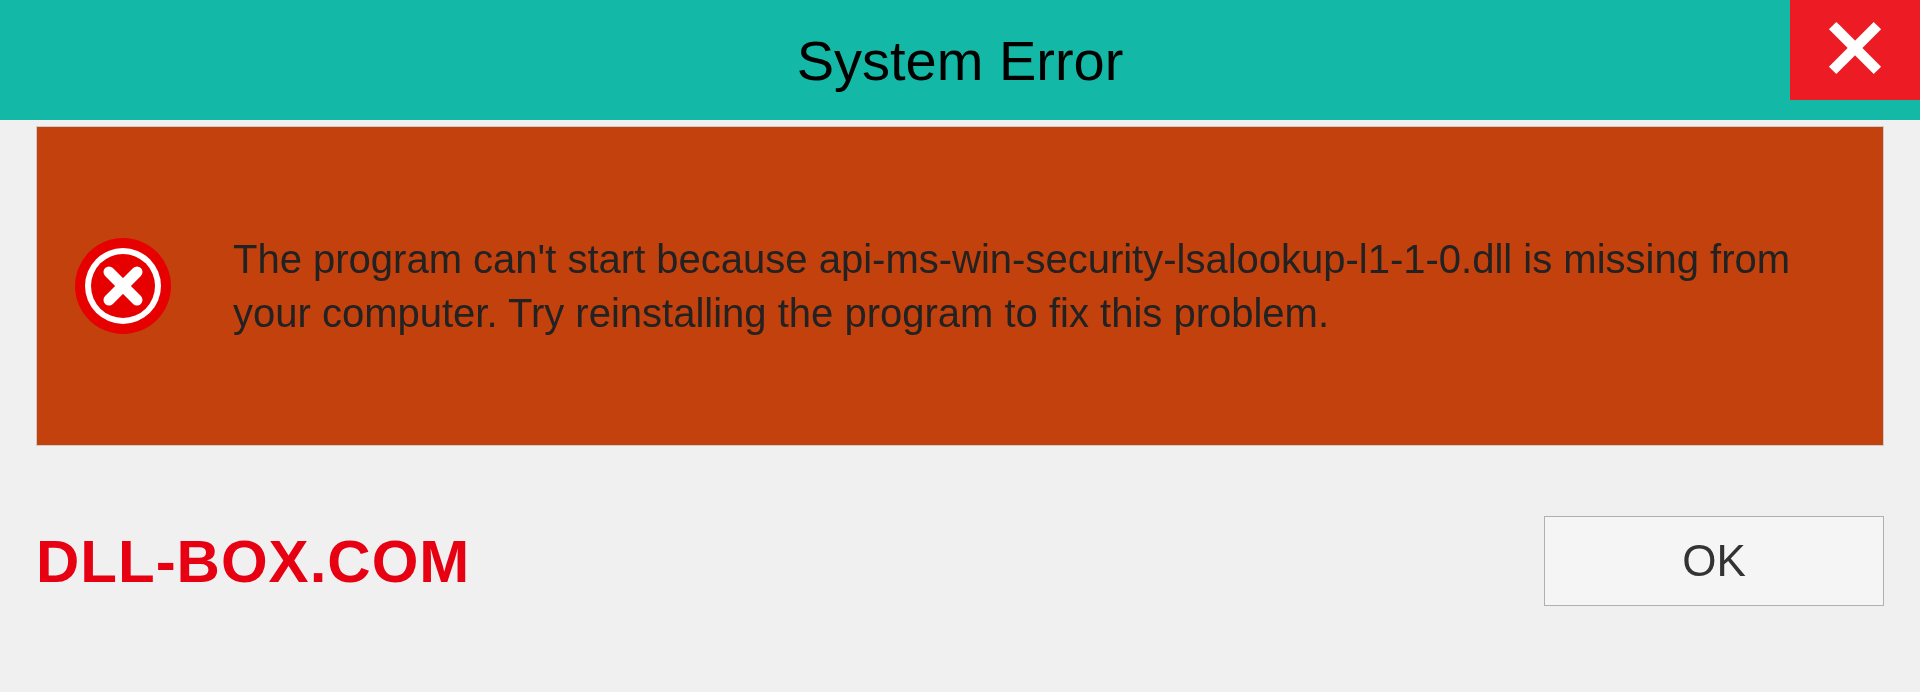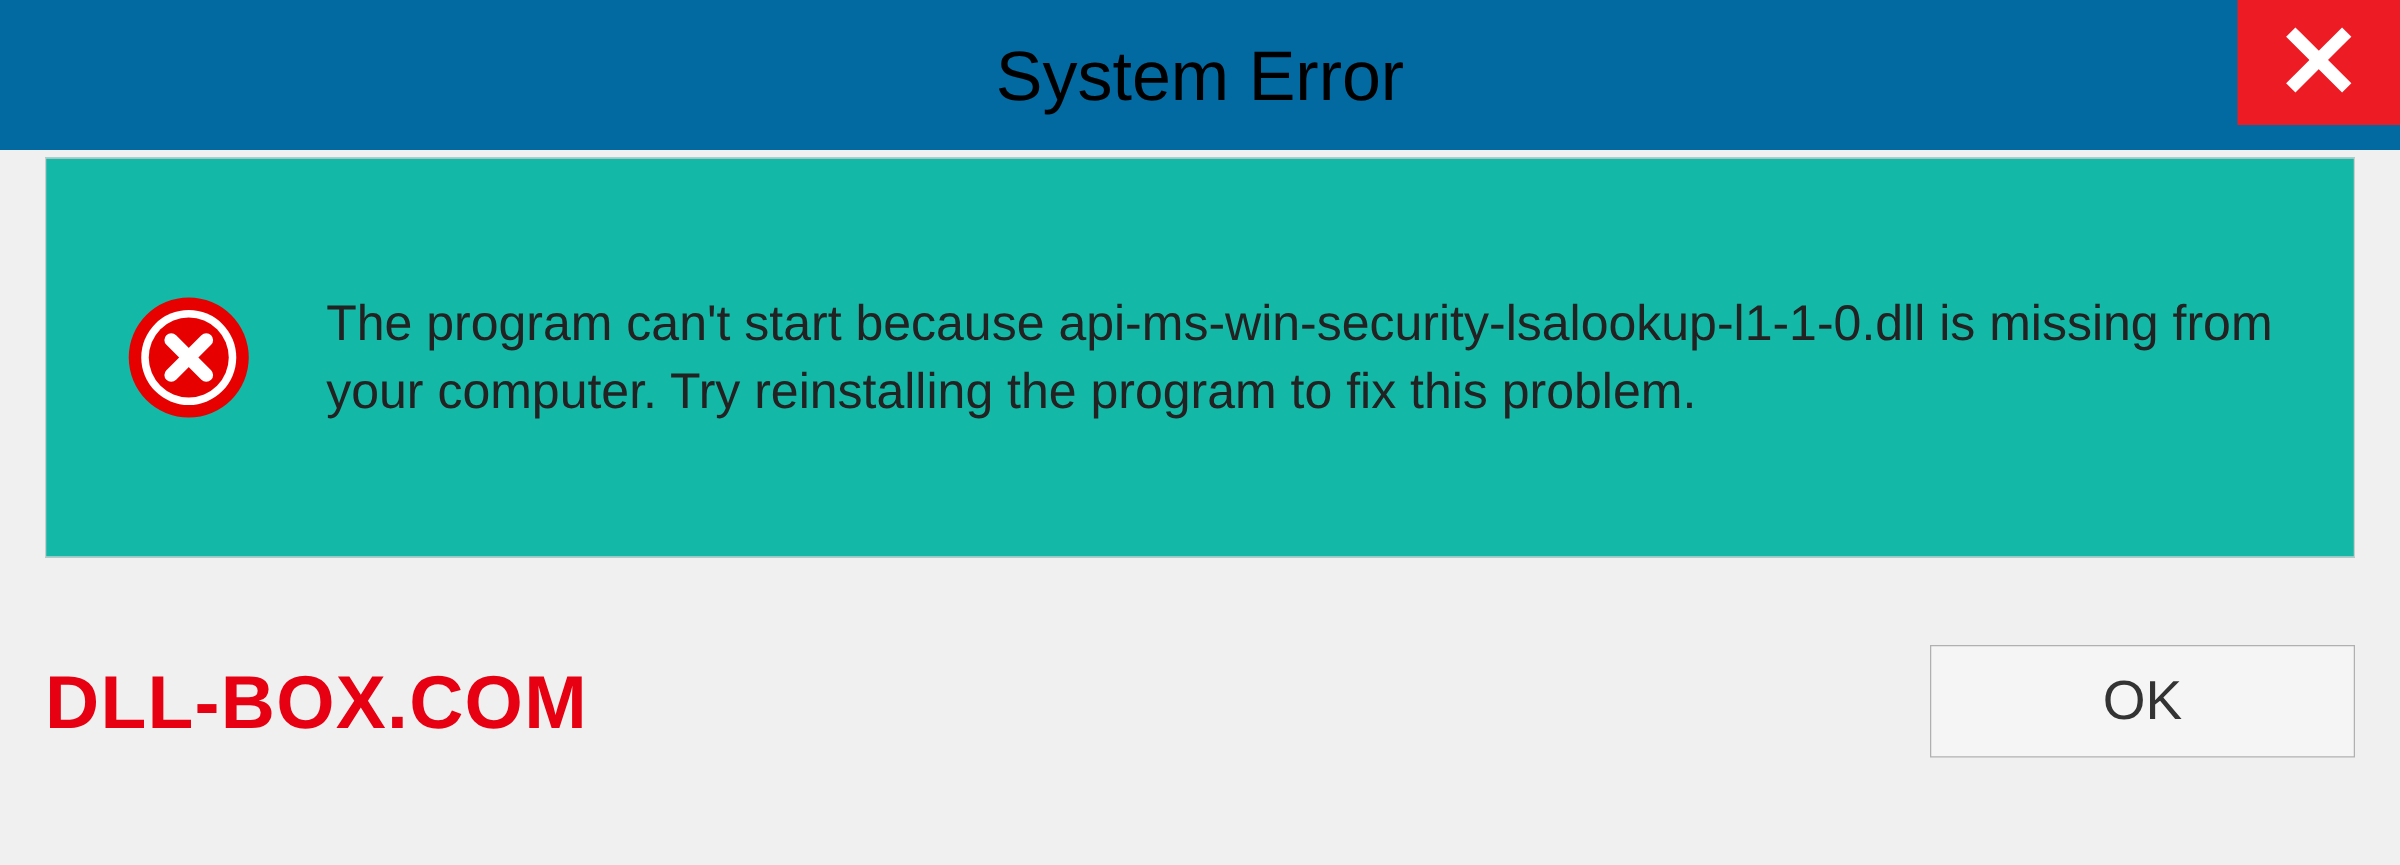--- a/index.html
+++ b/index.html
@@ -11,21 +11,21 @@
       font-family: "Segoe UI", Arial, sans-serif;
       background: #f0f0f0;
       width: 1920px;
       height: 692px;
       position: relative;
       overflow: hidden;
     }
     .titlebar {
       position: relative;
       height: 120px;
-      background: #0369a1;
+      background: #14b8a6;
       display: flex;
       justify-content: center;
       align-items: center;
       text-align: right;
     }
     .title {
       font-size: 56px;
       font-weight: 400;
       color: #000;
     }
@@ -40,26 +40,26 @@
       align-items: center;
       justify-content: center;
       cursor: pointer;
     }
     .close-button svg {
       width: 56px;
       height: 56px;
     }
     .content-panel {
       margin: 6px 36px 0 36px;
-      background: #14b8a6;
+      background: #c2410c;
       border: 1px solid #ccc;
       height: 320px;
       display: flex;
       align-items: center;
-      padding: 0 64px;
+      padding: 0 36px;
     }
     .error-icon {
       flex-shrink: 0;
       width: 100px;
       height: 100px;
       margin-right: 60px;
     }
     .error-icon svg {
       width: 100px;
       height: 100px;

